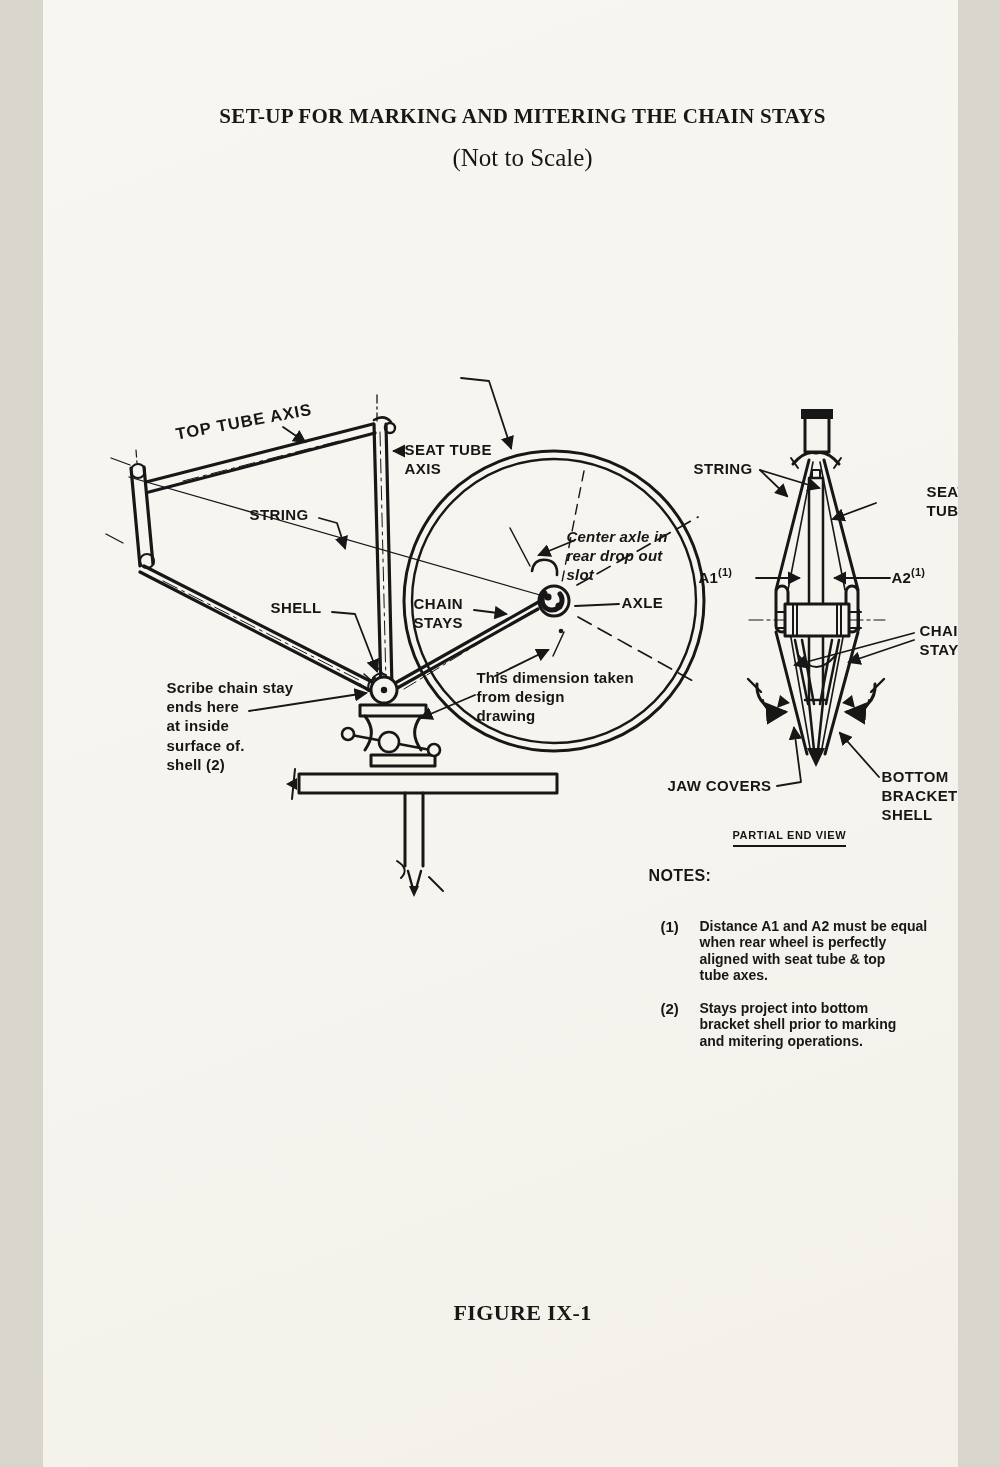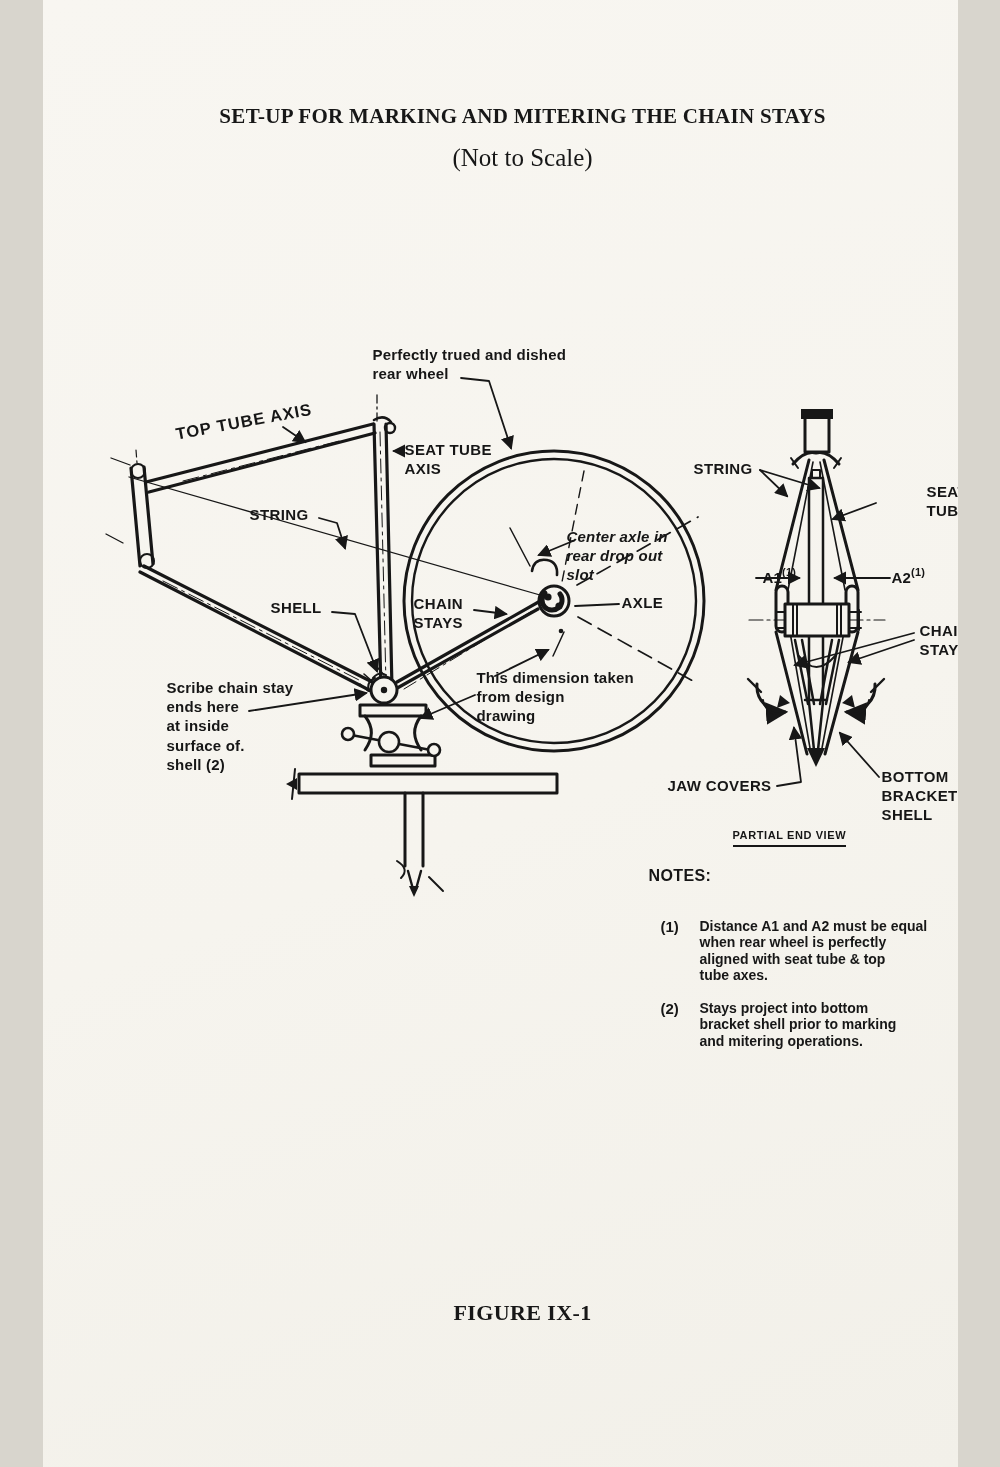--- a/index.html
+++ b/index.html
@@ -180,22 +180,20 @@
       <path d="M833,503 L790,519" marker-end="url(#ah)"></path>
       <path d="M713,578 L756,578" marker-end="url(#ah)"></path>
       <path d="M847,578 L792,578" marker-end="url(#ah)"></path>
       <path d="M871,633 L752,665" marker-end="url(#ah)"></path>
       <path d="M871,640 L806,662" marker-end="url(#ah)"></path>
       <path d="M734,786 L758,782 L751,728" marker-end="url(#ah)"></path>
       <path d="M836,777 L797,733" marker-end="url(#ah)"></path>
     </g>
   </svg>
 
-  <div class="lbl" style="left:330px;top:345px;">Perfectly trued and dished
-rear wheel</div>
   <div class="lbl rot" style="left:131px;top:424px;">TOP TUBE AXIS</div>
   <div class="lbl small-caps" style="left:362px;top:440px;">SEAT TUBE
 AXIS</div>
   <div class="lbl small-caps" style="left:207px;top:505px;">STRING</div>
   <div class="lbl" style="left:524px;top:527px;font-style:italic;">Center axle in
 rear drop out
 slot</div>
   <div class="lbl small-caps" style="left:228px;top:598px;">SHELL</div>
   <div class="lbl small-caps" style="left:371px;top:594px;">CHAIN
 STAYS</div>
@@ -205,21 +203,21 @@
 at inside
 surface of.
 shell (2)</div>
   <div class="lbl" style="left:434px;top:668px;">This dimension taken
 from design
 drawing</div>
 
   <div class="lbl small-caps" style="left:651px;top:459px;">STRING</div>
   <div class="lbl small-caps" style="left:837px;top:482px;margin-left:47px;">SEAT
 TUBE</div>
-  <div class="lbl" style="left:720px;top:566px;"><span>A1</span><sup class="note-ref">(1)</sup></div>
+  <div class="lbl" style="left:656px;top:566px;"><span>A1</span><sup class="note-ref">(1)</sup></div>
   <div class="lbl" style="left:849px;top:566px;"><span>A2</span><sup class="note-ref">(1)</sup></div>
   <div class="lbl small-caps" style="left:877px;top:621px;">CHAIN
 STAYS</div>
   <div class="lbl small-caps" style="left:625px;top:776px;">JAW COVERS</div>
   <div class="lbl small-caps" style="left:839px;top:767px;">BOTTOM
 BRACKET
 SHELL</div>
   <div class="lbl underlined" style="left:690px;top:828px;">PARTIAL END VIEW</div>
 
   <div class="lbl notes-heading" style="left:606px;top:866px;">NOTES:</div>

